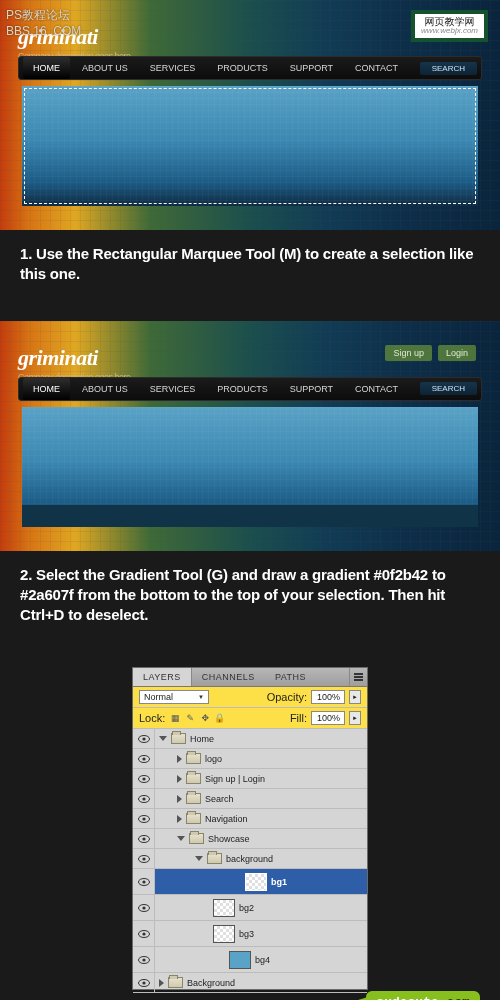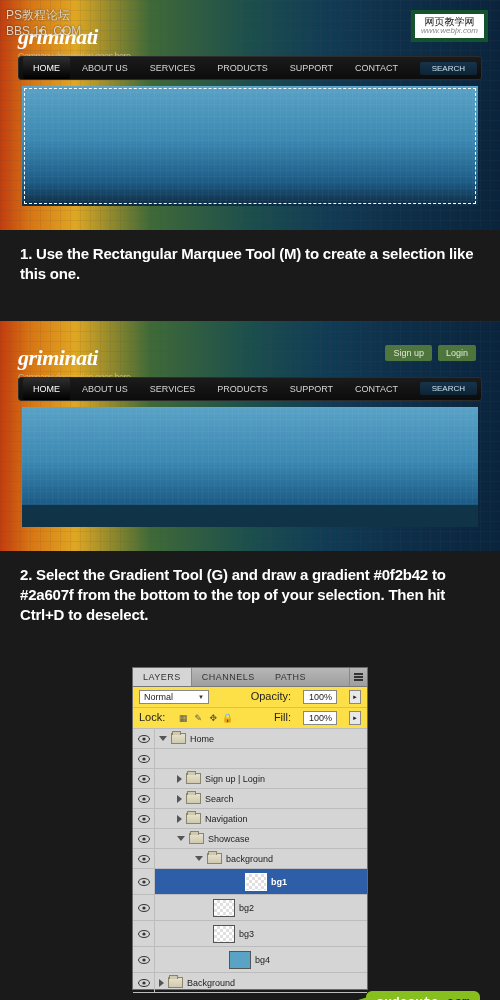--- a/index.html
+++ b/index.html
@@ -190,24 +190,24 @@
   }
   .lp-tabs .menu .bars {
     width:9px;height:8px;
     background:
       linear-gradient(#333,#333) 0 0/100% 2px no-repeat,
       linear-gradient(#333,#333) 0 3px/100% 2px no-repeat,
       linear-gradient(#333,#333) 0 6px/100% 2px no-repeat;
   }
 
   .lp-row {
-    display:flex; 
+    display:flex; align-items:center;
     padding: 3px 6px;
     border-bottom: 1px solid #bcbcbc;
-    gap: 12px;
+    gap: 4px;
   }
   .lp-row .select {
     background:#fff; border:1px solid #888;
     padding: 1px 4px; font-size: 9px;
     display:inline-flex; align-items:center;
     min-width: 70px;
     justify-content:space-between;
   }
   .lp-row .tri { font-size:6px; color:#333; }
   .lp-row label { font-size:11px; }
@@ -444,20 +444,26 @@
             </div>
         </div>
 
         <div class="tree-row">
           <div class="eye">
               <svg viewBox="0 0 12 8">
                 <ellipse cx="6" cy="4" rx="5.5" ry="3.5" fill="none" stroke="#333"></ellipse>
                 <circle cx="6" cy="4" r="1.6" fill="#333"></circle>
               </svg>
             </div>
+          <div class="cell">
+              <span class="indent"></span>
+              <span class="tri2 tri-right"></span>
+              <span class="folder"></span>
+              <span>logo</span>
+            </div>
         </div>
 
         <div class="tree-row">
           <div class="eye">
               <svg viewBox="0 0 12 8">
                 <ellipse cx="6" cy="4" rx="5.5" ry="3.5" fill="none" stroke="#333"></ellipse>
                 <circle cx="6" cy="4" r="1.6" fill="#333"></circle>
               </svg>
             </div>
           <div class="cell">

